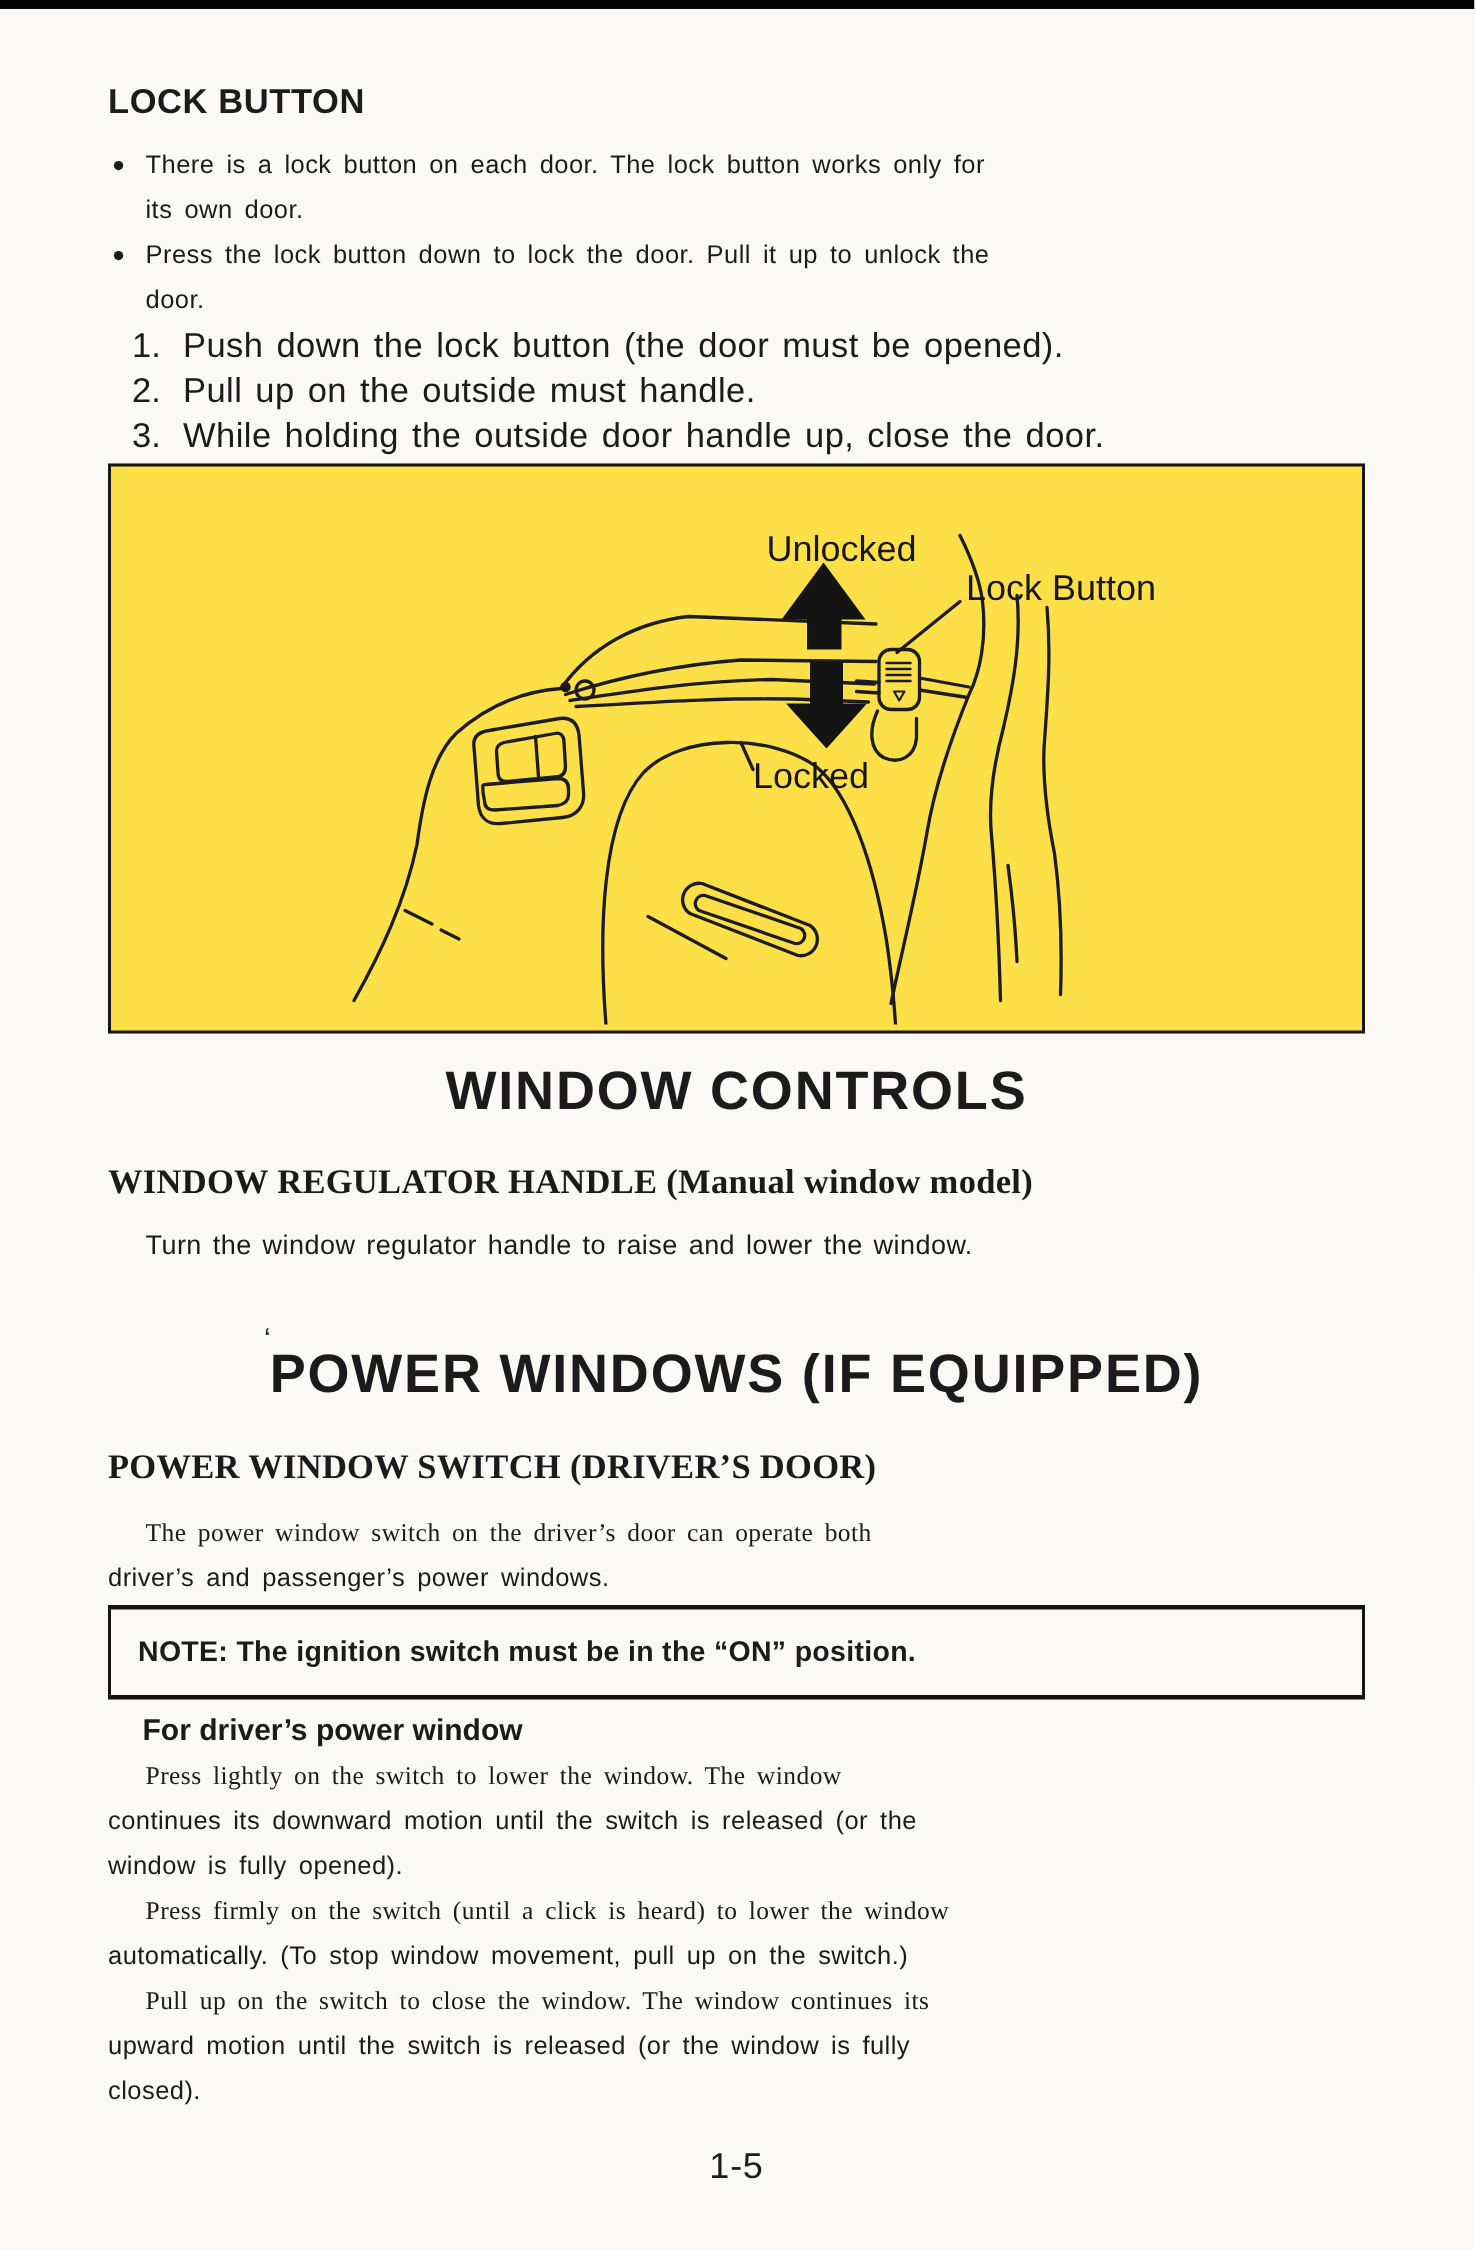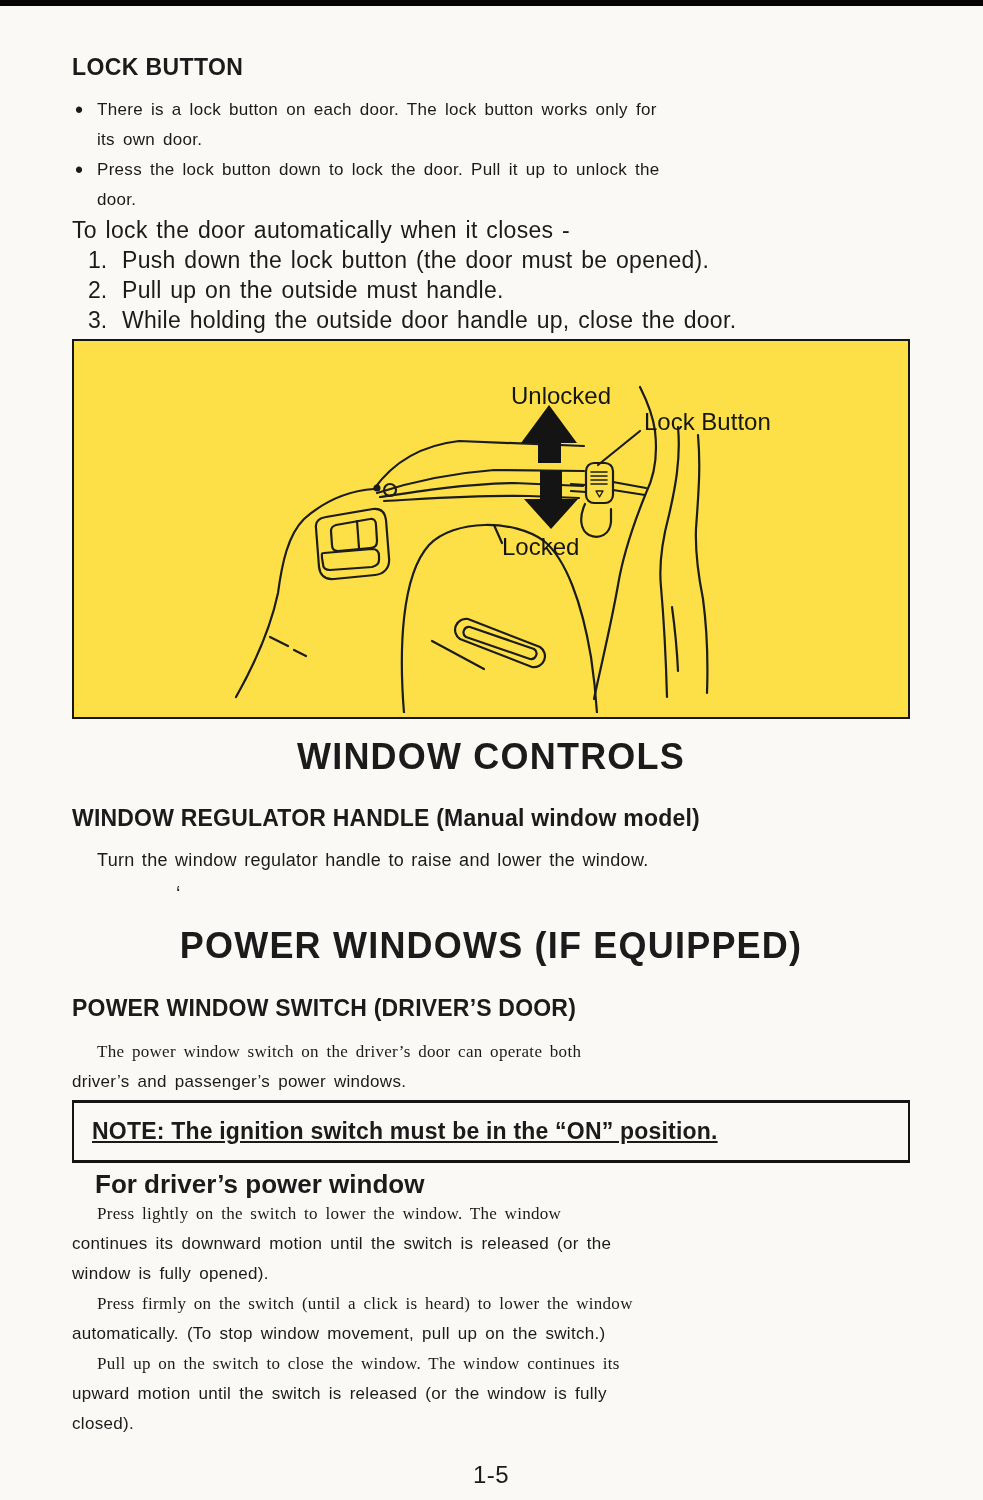--- a/index.html
+++ b/index.html
@@ -22,31 +22,31 @@
   .steps { margin:0; }
   .step { display:flex; padding-left:16px; }
   .step-num { width:34px; font-size:23px; line-height:30px; }
   .step-text { font-size:23px; line-height:30px; letter-spacing:.3px; word-spacing:2px; white-space:nowrap; }
 
   .figure { margin-top:4px; height:376px; border:2px solid #161616; position:relative; background:#fde047; }
   .figure svg { position:absolute; top:0; left:0; }
 
   .h1 { text-align:center; font-size:36px; line-height:40px; font-weight:bold; letter-spacing:1.2px; margin:18px 0 0; }
   .h1.pw { margin-top:50px; }
-  .h3 { font-size:23px; line-height:24px; font-weight:bold; letter-spacing:.2px; margin:29px 0 0; }
+  .h3 { font-size:23px; line-height:24px; font-weight:bold; letter-spacing:.2px; margin:29px 0 0;font-family:Liberation Serif, serif; }
   .h3.sw { margin-top:30px; }
   .p-turn { margin:15px 0 0; font-size:18px; line-height:31px; letter-spacing:.3px; word-spacing:2px; padding-left:25px; }
   .p-body { margin-top:17px; }
   .artifact { position:absolute; left:176px; top:882px; font-size:20px; color:#2a2a2a; }
 
   .note {
     margin-top:3px; border:3px solid #141414; border-left-width:2px; border-right-width:2px;
-    padding:13px 18px; font-weight:bold; font-size:23px; line-height:31px; letter-spacing:.2px;text-decoration:underline;
+    padding:13px 18px; font-weight:bold; font-size:19px; line-height:31px; letter-spacing:.2px;
   }
-  .h4 { margin:9px 0 0 23px; font-size:26px; line-height:24px; font-weight:bold; }
+  .h4 { margin:9px 0 0 23px; font-size:20px; line-height:24px; font-weight:bold; }
   .paras { margin-top:3px; }
   .pagenum { text-align:center; font-size:24px; line-height:28px; margin-top:22px; letter-spacing:.5px; }
 </style>
 </head>
 <body>
 
 <div class="page">
   <div class="topbar"></div>
   <span class="artifact">‘</span>
 
@@ -64,21 +64,20 @@
       </div>
       <div class="bullet">
         <div class="bullet-dot">•</div>
         <div class="bullet-text">
             <div class="tl">Press the lock button down to lock the door. Pull it up to unlock the</div>
             <div class="tl">door.</div>
           </div>
       </div>
     </div>
 
-    <div class="intro">To lock the door automatically when it closes -</div>
 
     <div class="steps">
       <div class="step">
         <div class="step-num">1.</div>
         <div class="step-text">Push down the lock button (the door must be opened).</div>
       </div>
       <div class="step">
         <div class="step-num">2.</div>
         <div class="step-text">Pull up on the outside must handle.</div>
       </div>

